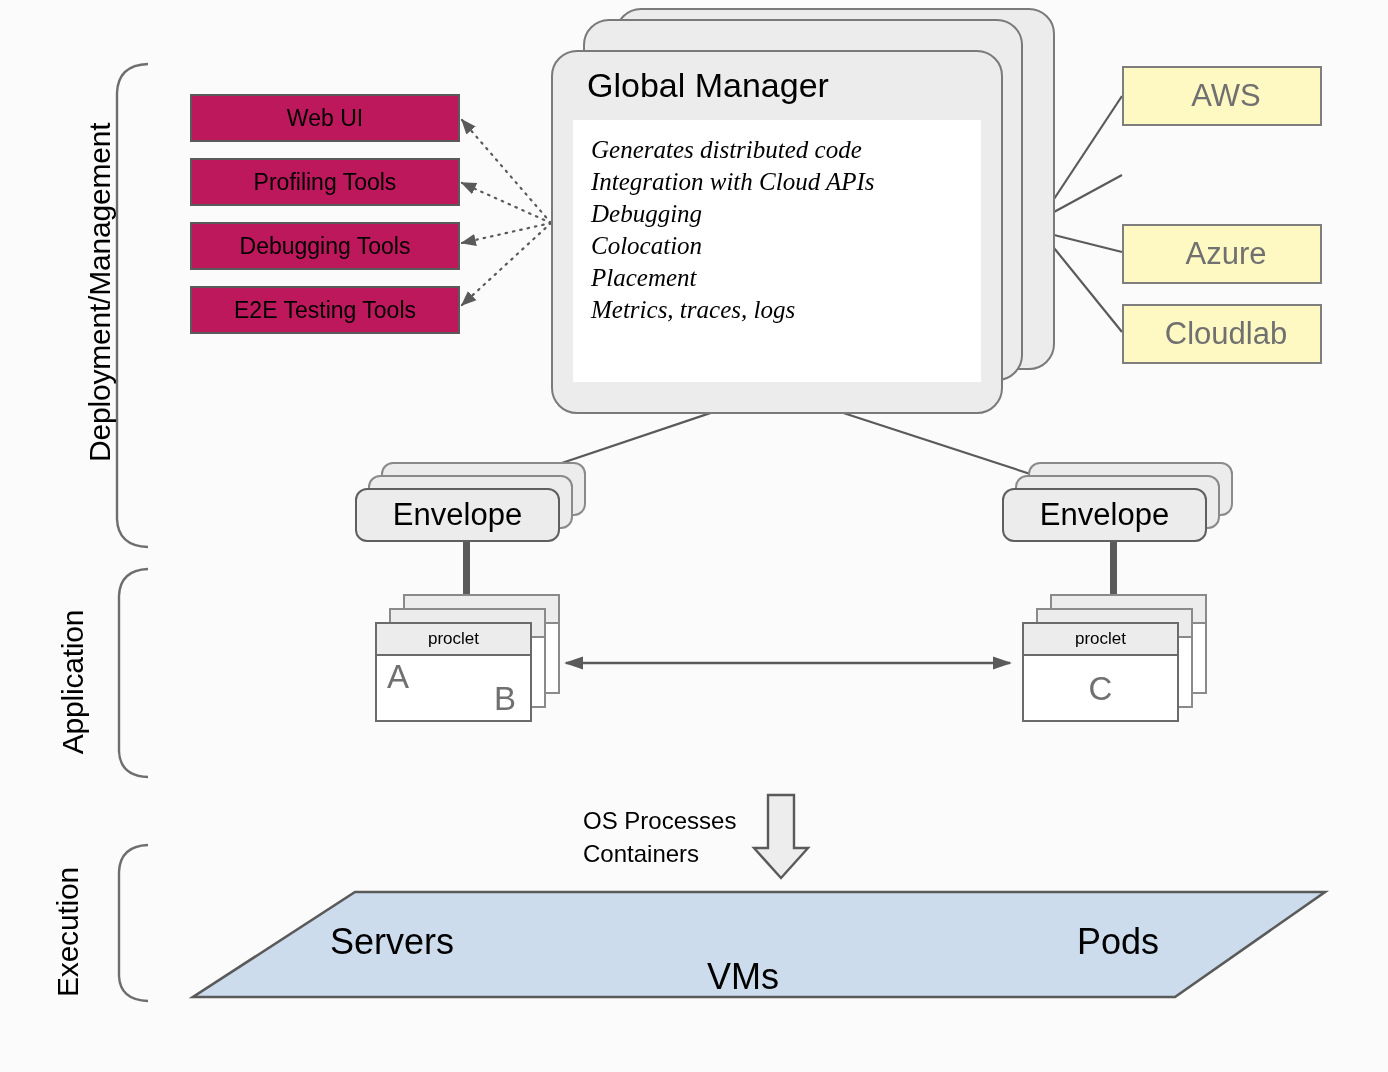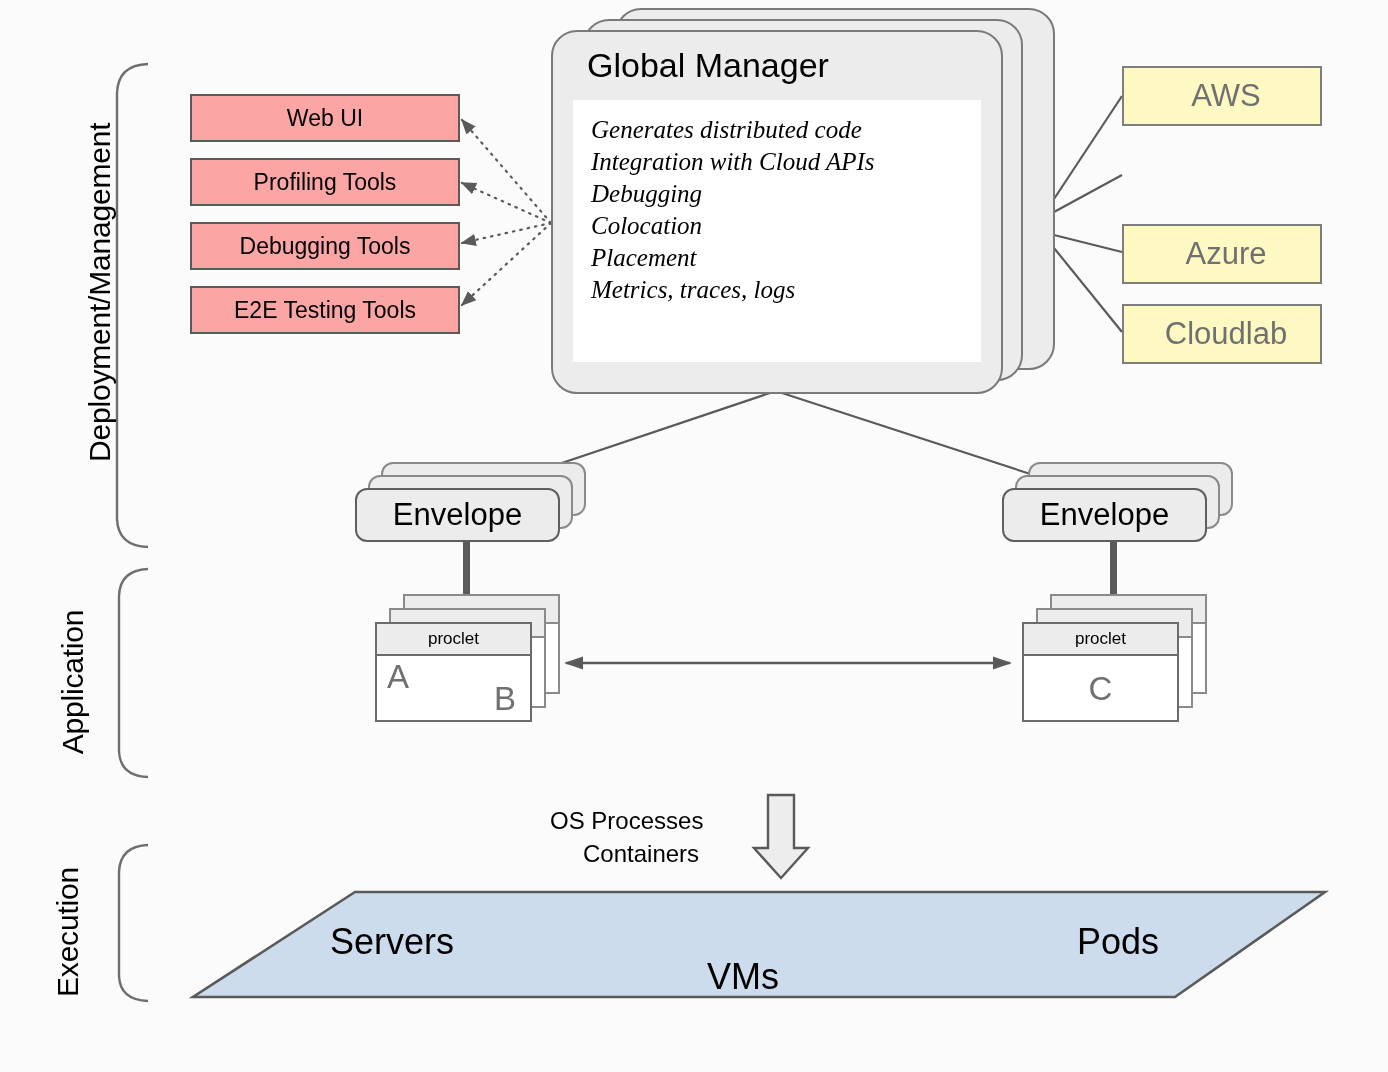--- a/index.html
+++ b/index.html
@@ -35,21 +35,21 @@
     font-size: 30px;
     color: #000000;
     text-align: center;
     letter-spacing: -0.2px;
   }
 
   
   .tool-box {
     position: absolute;
     border: 2px solid #5a5a5a;
-    background: #fca5a5;
+    background: #be185d;
     color: #000000;
     font-size: 23px;
     display: flex;
     align-items: center;
     justify-content: center;
     box-sizing: border-box;
   }
 
   
   .cloud-box {
@@ -72,20 +72,21 @@
     background: #ececec;
     border-radius: 26px;
     box-sizing: border-box;
   }
   .gm-card {
     position: absolute;
     border: 2px solid #7a7a7a;
     background: #ececec;
     border-radius: 26px;
     box-sizing: border-box;
+    margin-top: 20px;
   }
   .gm-title {
     position: absolute;
     left: 34px;
     top: 14px;
     font-size: 34px;
     color: #000000;
   }
   .gm-body {
     position: absolute;
@@ -317,20 +318,20 @@
   <div class="proclet-shadow" style="left:1036px; top:608px; width:157px; height:100px;">
     <div class="sh-bar"></div>
   </div>
   <div class="proclet-card" style="left:1022px; top:622px; width:157px; height:100px;">
     <div class="proclet-head">proclet</div>
     <div class="proclet-body">
       <span class="proclet-letter pl-c">C</span>
     </div>
   </div>
 
-  <div class="exec-note" style="left:550px; top:805px;text-align:right;">OS Processes</div>
+  <div class="exec-note" style="left:583px; top:805px;text-align:right;">OS Processes</div>
   <div class="exec-note" style="left:583px; top:838px;">Containers</div>
 
   <div class="exec-label" style="left:330px; top:921px;">Servers</div>
   <div class="exec-label" style="left:707px; top:921px;margin-top:35px;">VMs</div>
   <div class="exec-label" style="left:1077px; top:921px;">Pods</div>
 
 </div>
 
 </body></html>

